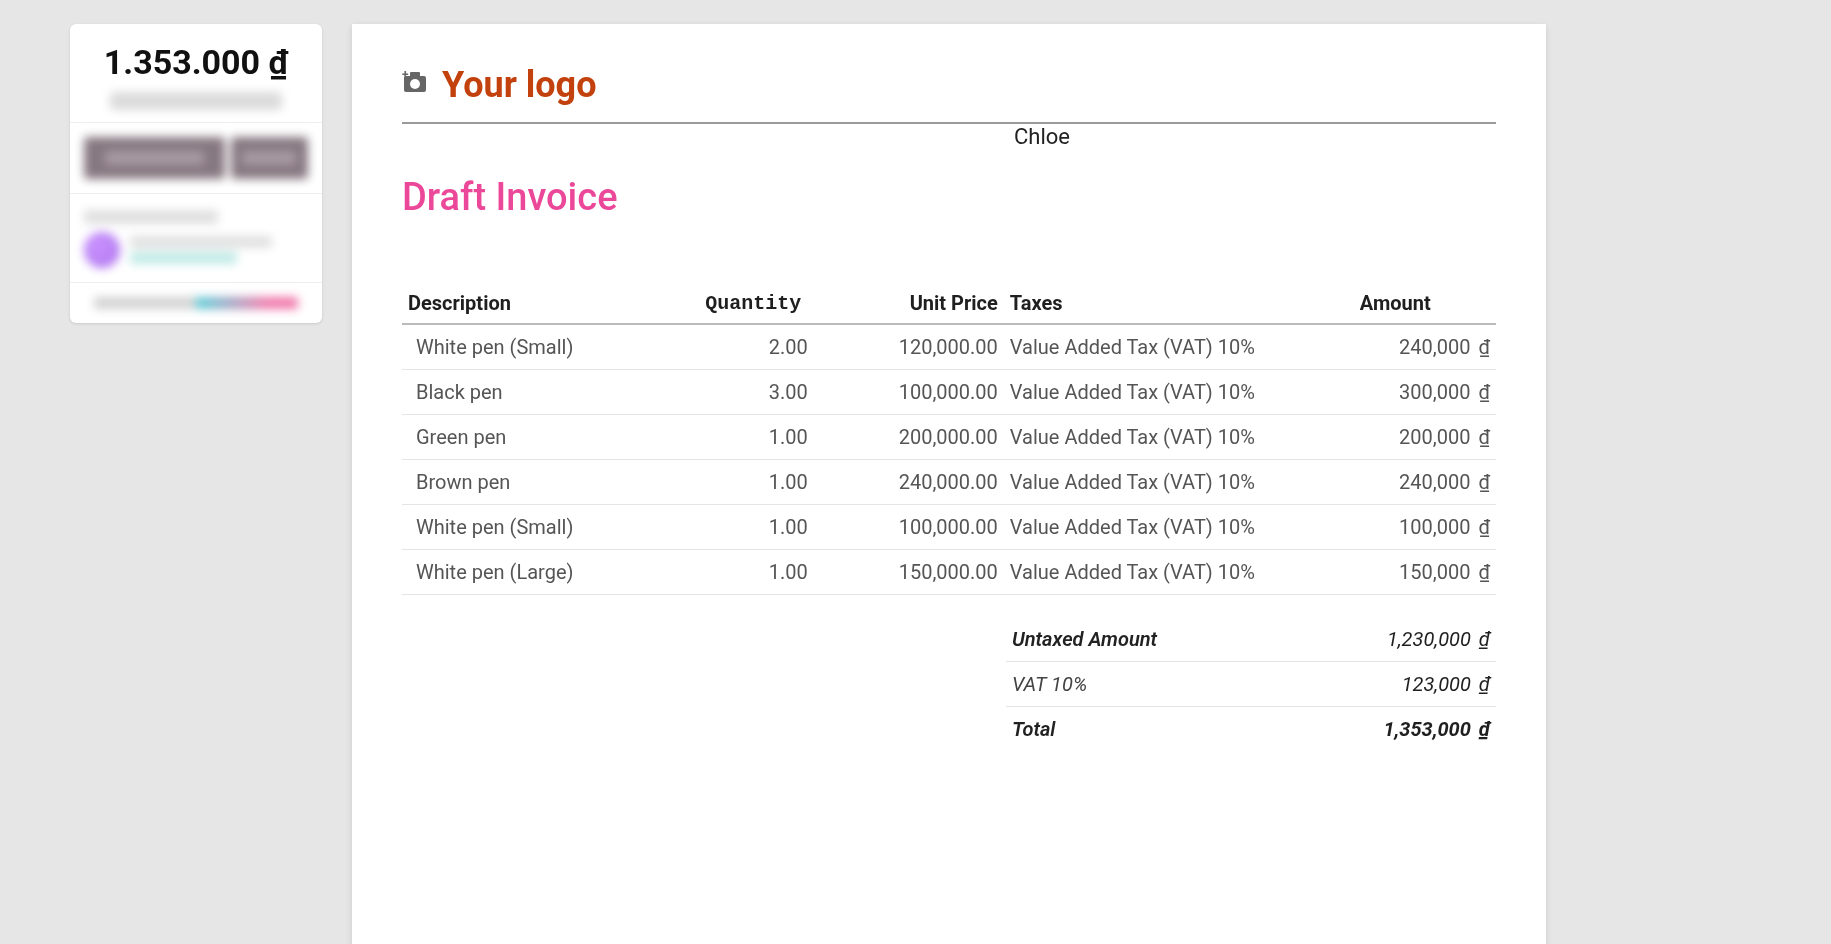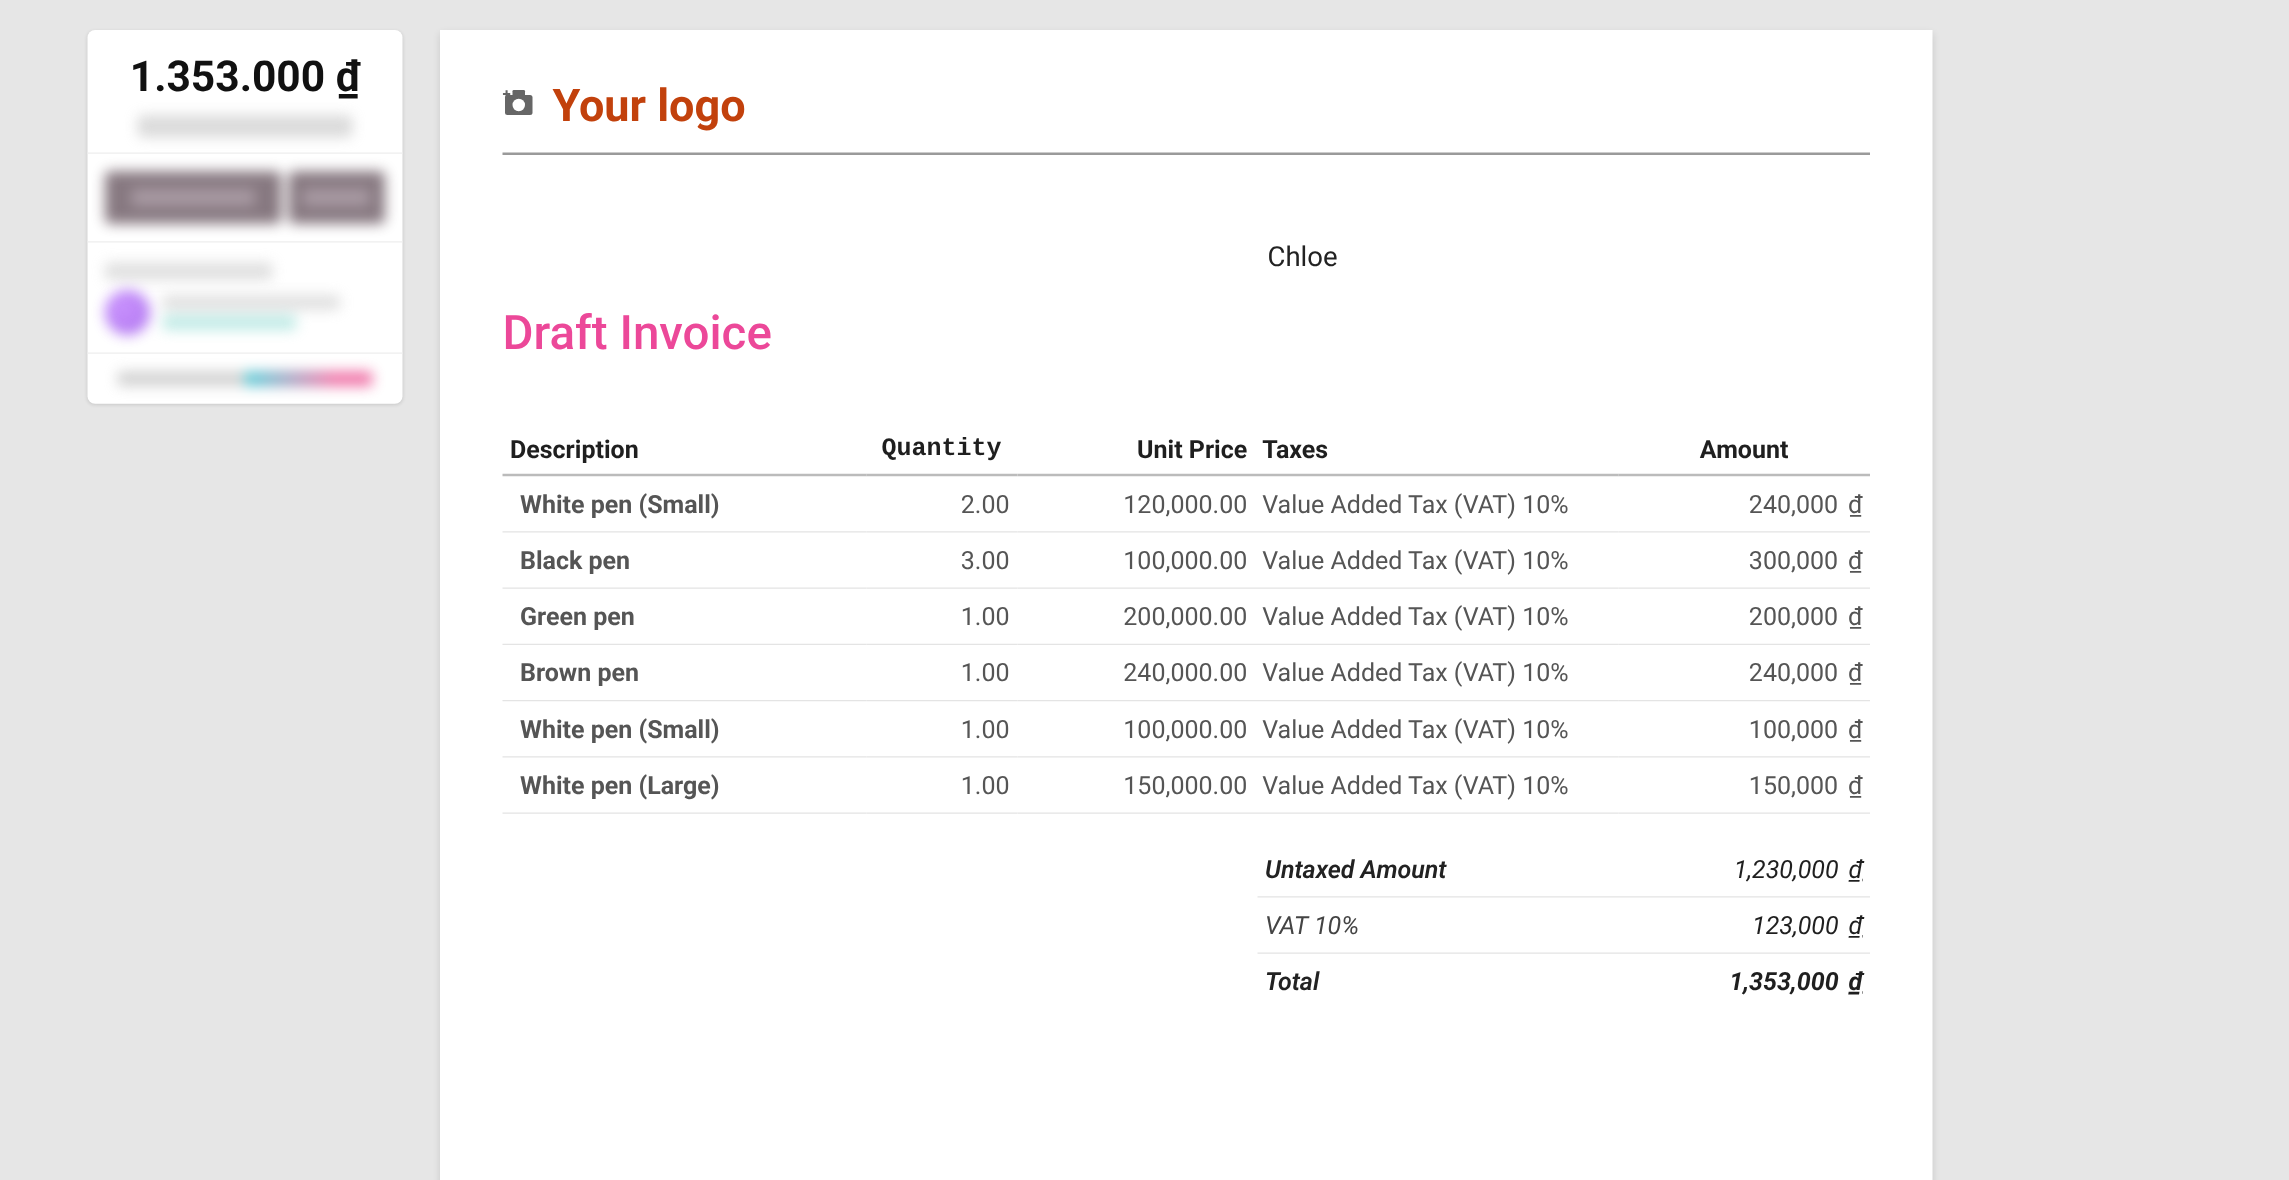--- a/index.html
+++ b/index.html
@@ -18,29 +18,29 @@
   .sidebar .avatar-row{display:flex;gap:10px;align-items:center;margin-top:8px;}
   .sidebar .avatar{width:36px;height:36px;border-radius:50%;background:radial-gradient(circle at 40% 40%,#b05cff,#7a1fe0);}
   .sidebar .avatar-lines{flex:1;}
   .sidebar .avatar-lines div{height:12px;background:#d0d0d0;border-radius:3px;margin:4px 0;}
   .sidebar .bottom-color{height:12px;margin:14px 24px 14px;background:linear-gradient(90deg,#bbb 50%,#00b7c6 50%,#e8307d 85%);border-radius:3px;}
   
   .doc{position:absolute;left:352px;top:24px;width:1094px;background:#fff;min-height:920px;box-shadow:0 2px 6px rgba(0,0,0,.12);padding:40px 50px 20px;}
   .logo-row{display:flex;align-items:center;gap:14px;border-bottom:2px solid #9a9a9a;padding-bottom:16px;}
   .logo-icon{font-size:26px;color:#555;}
   .logo-text{font-size:36px;font-weight:700;color:#c2410c;}
-  .customer{margin-top:70px;font-size:22px;color:#222;margin-left:612px;}
+  .customer{font-size:22px;color:#222;margin-left:612px;}
   .doc-title{font-size:38px;font-weight:500;color:#ec4899;margin-top:26px;}
-  .tbl{width:100%;border-collapse:collapse;margin-top:50px;font-size:20px;}
+  .tbl{width:100%;border-collapse:collapse;margin-top:64px;font-size:20px;}
   .tbl thead th{text-align:left;font-weight:700;padding:8px 6px;border-bottom:2px solid #bbb;white-space:nowrap;}
   .tbl thead th.qty{text-align:center;font-family:Liberation Mono, monospace;}
   .tbl thead th.uprice{text-align:right;}
   .tbl thead th.amt{text-align:center;}
   .tbl tbody td{padding:10px 6px;border-bottom:1px solid #e4e4e4;color:#555;}
-  .tbl tbody td.desc{padding-left:14px;font-weight:bold;}
+  .tbl tbody td.desc{padding-left:14px;}
   .tbl tbody td.qty,.tbl tbody td.uprice,.tbl tbody td.amt{text-align:right;white-space:nowrap;}
   .tbl tbody td.amt .cur{text-decoration:underline;margin-left:3px;}
   .totals{width:490px;margin-left:auto;margin-top:22px;font-size:20px;}
   .totals .trow{display:flex;justify-content:space-between;padding:10px 6px;border-bottom:1px solid #e4e4e4;font-style:italic;}
   .totals .trow.total{font-weight:700;border-bottom:none;}
   .totals .label{font-weight:600;color:#222;}
   .totals .trow:nth-child(2) .label{font-weight:400;color:#444;}
   .totals .val .cur{text-decoration:underline;margin-left:3px;}
   .col-desc{width:260px;}
   .col-qty{width:100px;}

